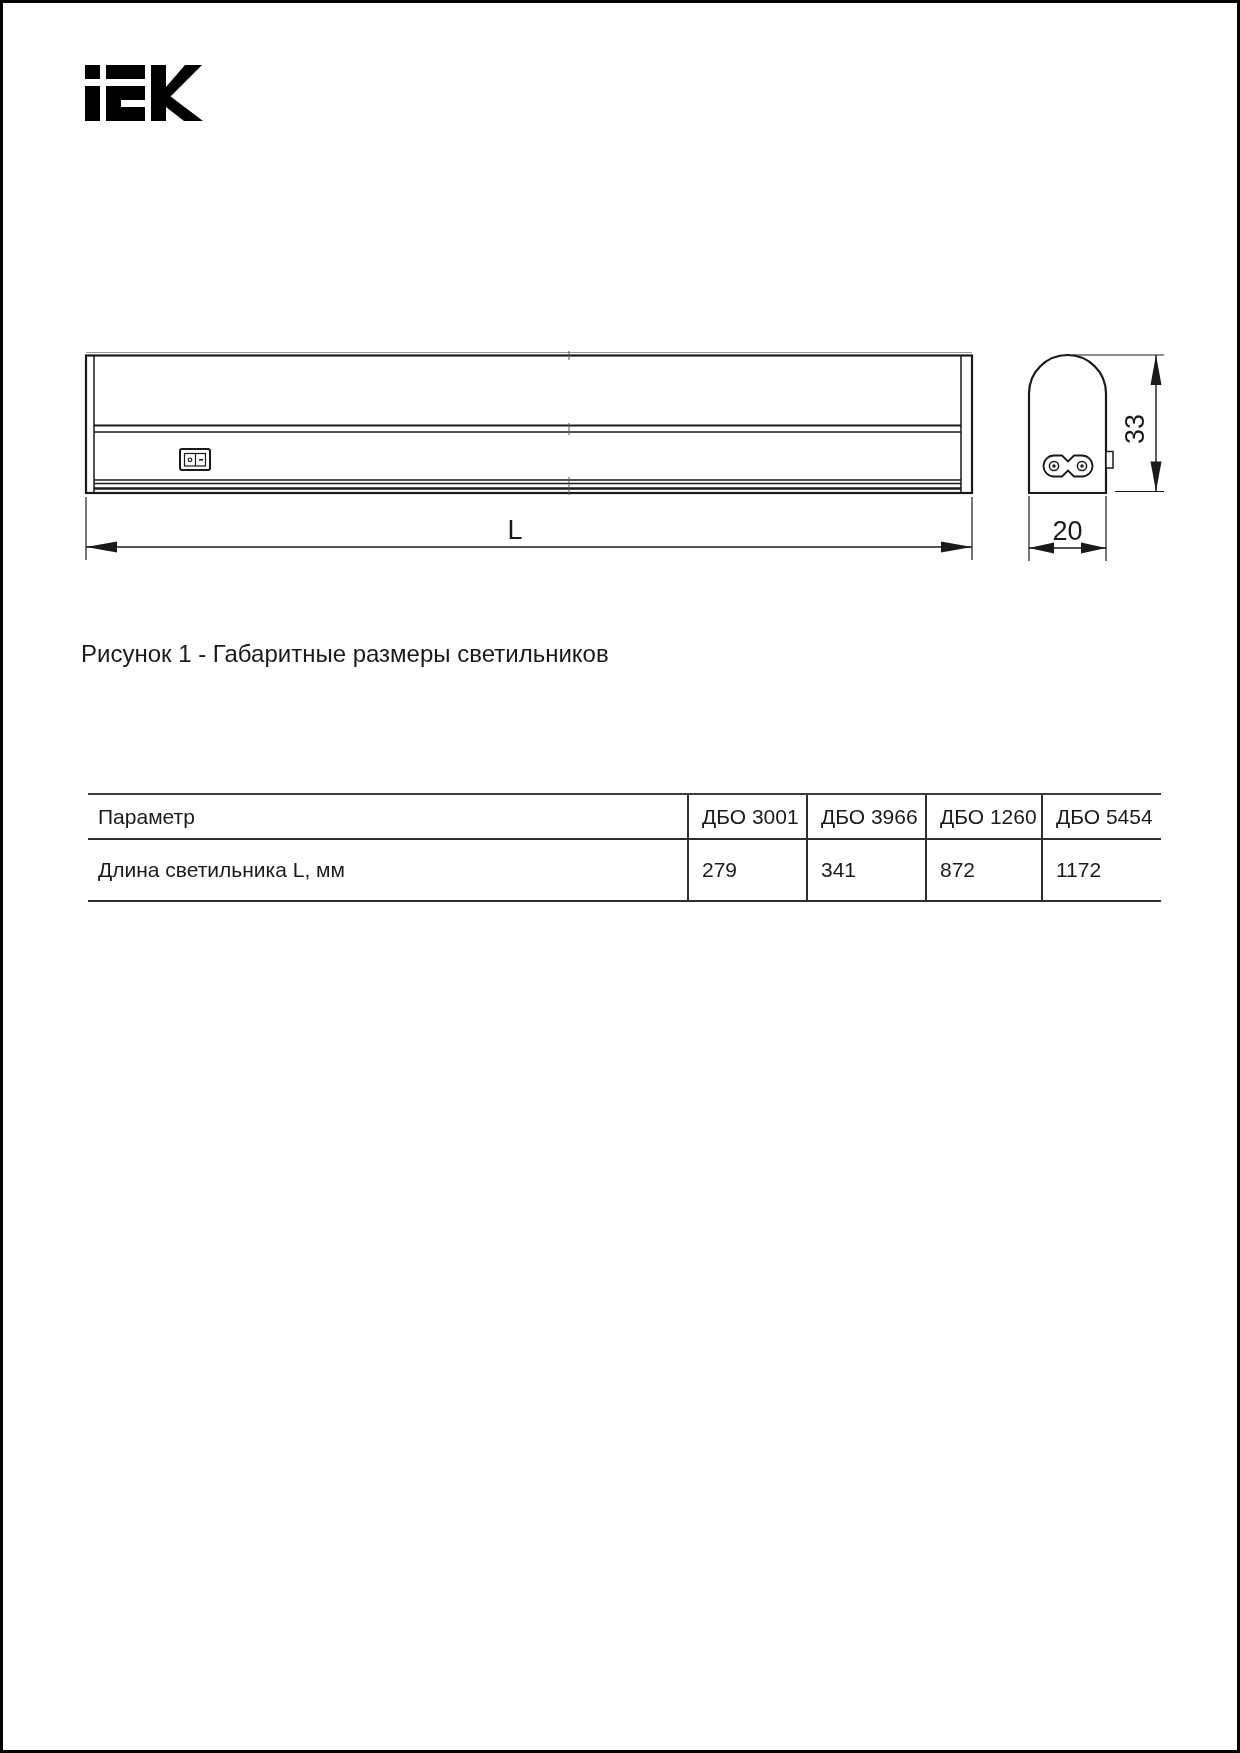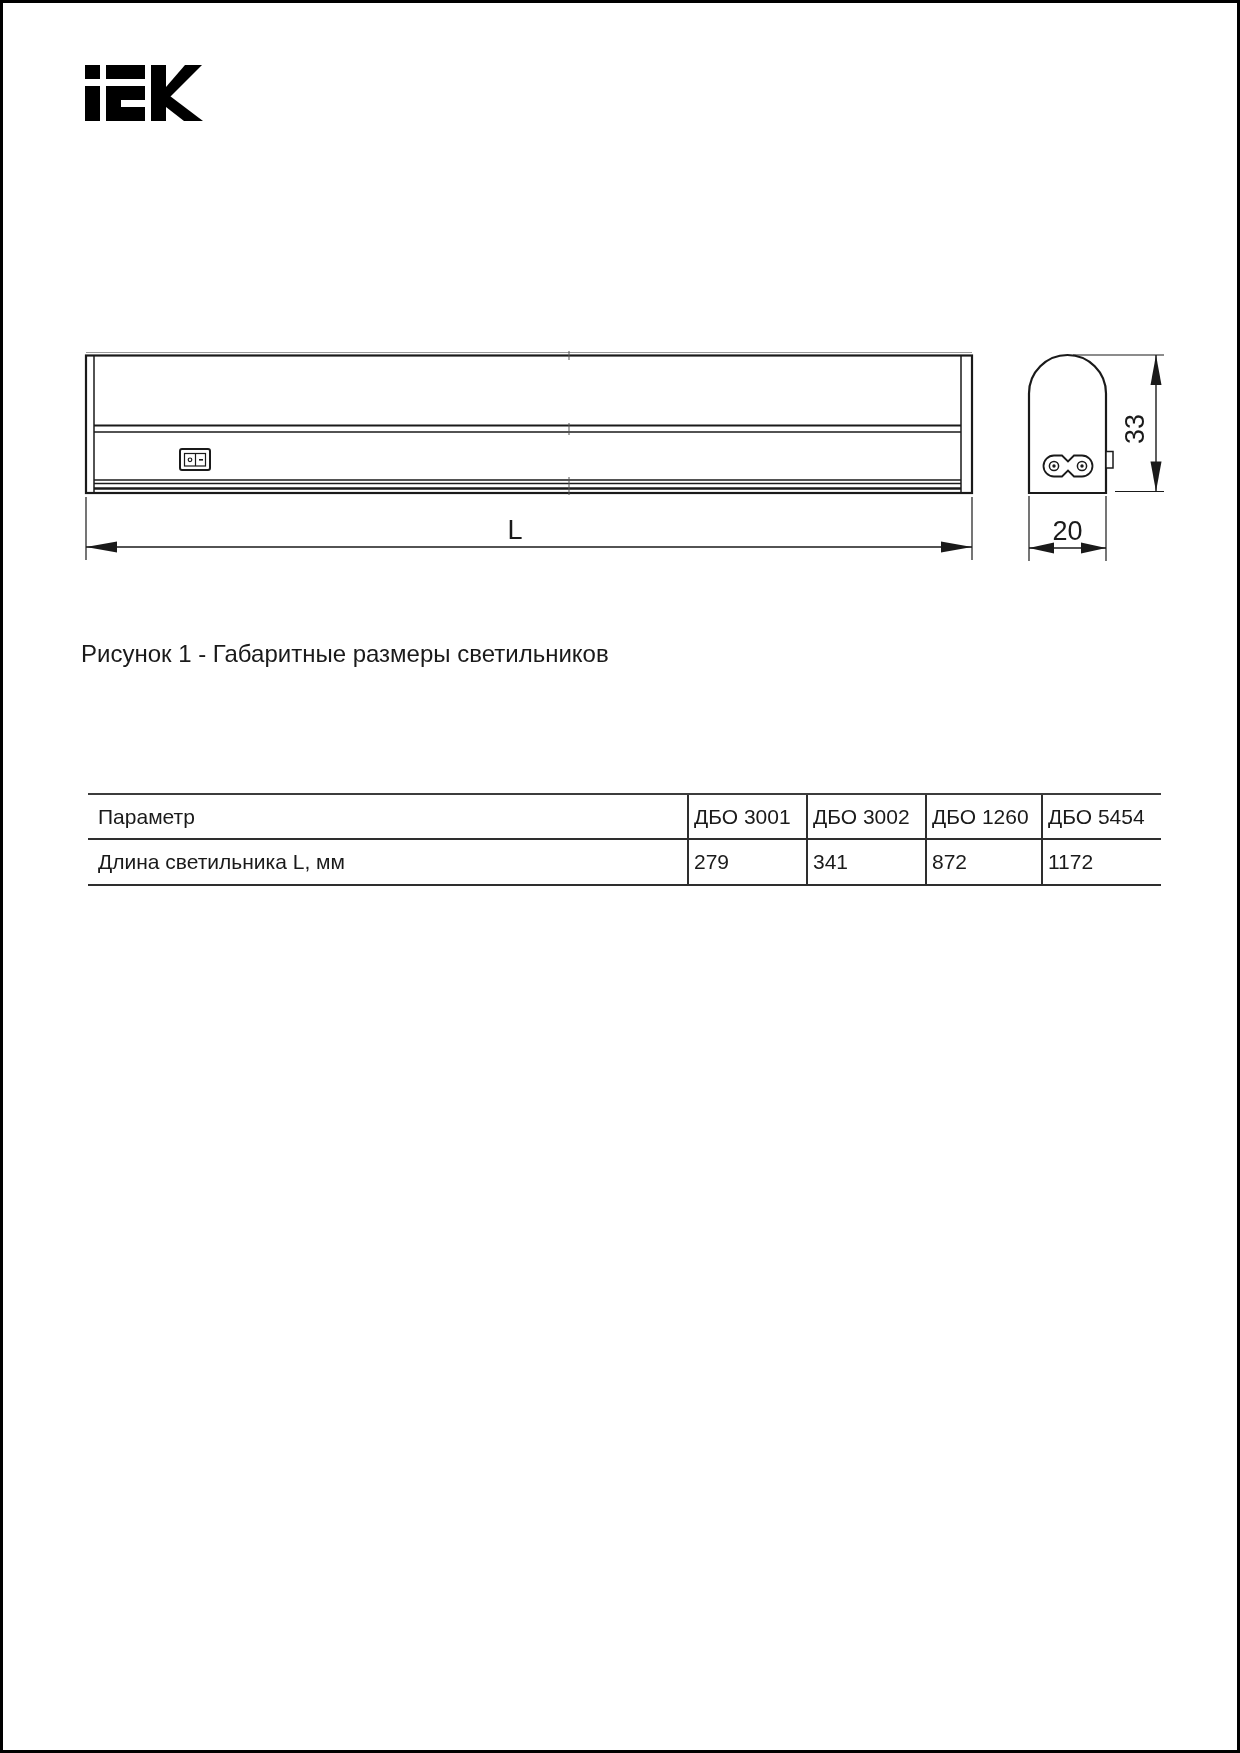--- a/index.html
+++ b/index.html
@@ -38,25 +38,25 @@
     border-top: 2px solid #3c3c3c;
     border-bottom: 2px solid #2e2e2e;
     font-size: 21px;
     text-align: right;
   }
   .t-row {
     display: grid;
     grid-template-columns: 599px 119px 119px 116px 120px;
   }
   .t-row.header { height: 43px; border-bottom: 2px solid #2e2e2e; }
-  .t-row.data   { height: 44px; }
+  .t-row.data   { height: 60px; }
   .t-cell {
     display: flex;
     align-items: center;
-    padding-left: 5px;
+    padding-left: 13px;
     box-sizing: border-box;
     white-space: nowrap;
     overflow: hidden;
   }
   .t-cell.first { padding-left: 10px; }
   .t-cell.sep { border-left: 2px solid #2e2e2e; }
 
   svg text {
     font-family: "Liberation Sans", sans-serif;
     fill: #1a1a1a;
@@ -160,21 +160,21 @@
     <text x="1064.5" y="537" font-size="27" text-anchor="middle" stroke="none">20</text>
   </g>
 </svg>
 
 <div id="caption" class="abs">Рисунок 1 - Габаритные размеры светильников</div>
 
 <div id="dim-table" class="abs">
   <div class="t-row header">
     <div class="t-cell first">Параметр</div>
     <div class="t-cell sep">ДБО 3001</div>
-    <div class="t-cell sep">ДБО 3002</div>
+    <div class="t-cell sep">ДБО 3966</div>
     <div class="t-cell sep">ДБО 1260</div>
     <div class="t-cell sep">ДБО 5454</div>
   </div>
   <div class="t-row data">
     <div class="t-cell first">Длина светильника L, мм</div>
     <div class="t-cell sep">279</div>
     <div class="t-cell sep">341</div>
     <div class="t-cell sep">872</div>
     <div class="t-cell sep">1172</div>
   </div>

